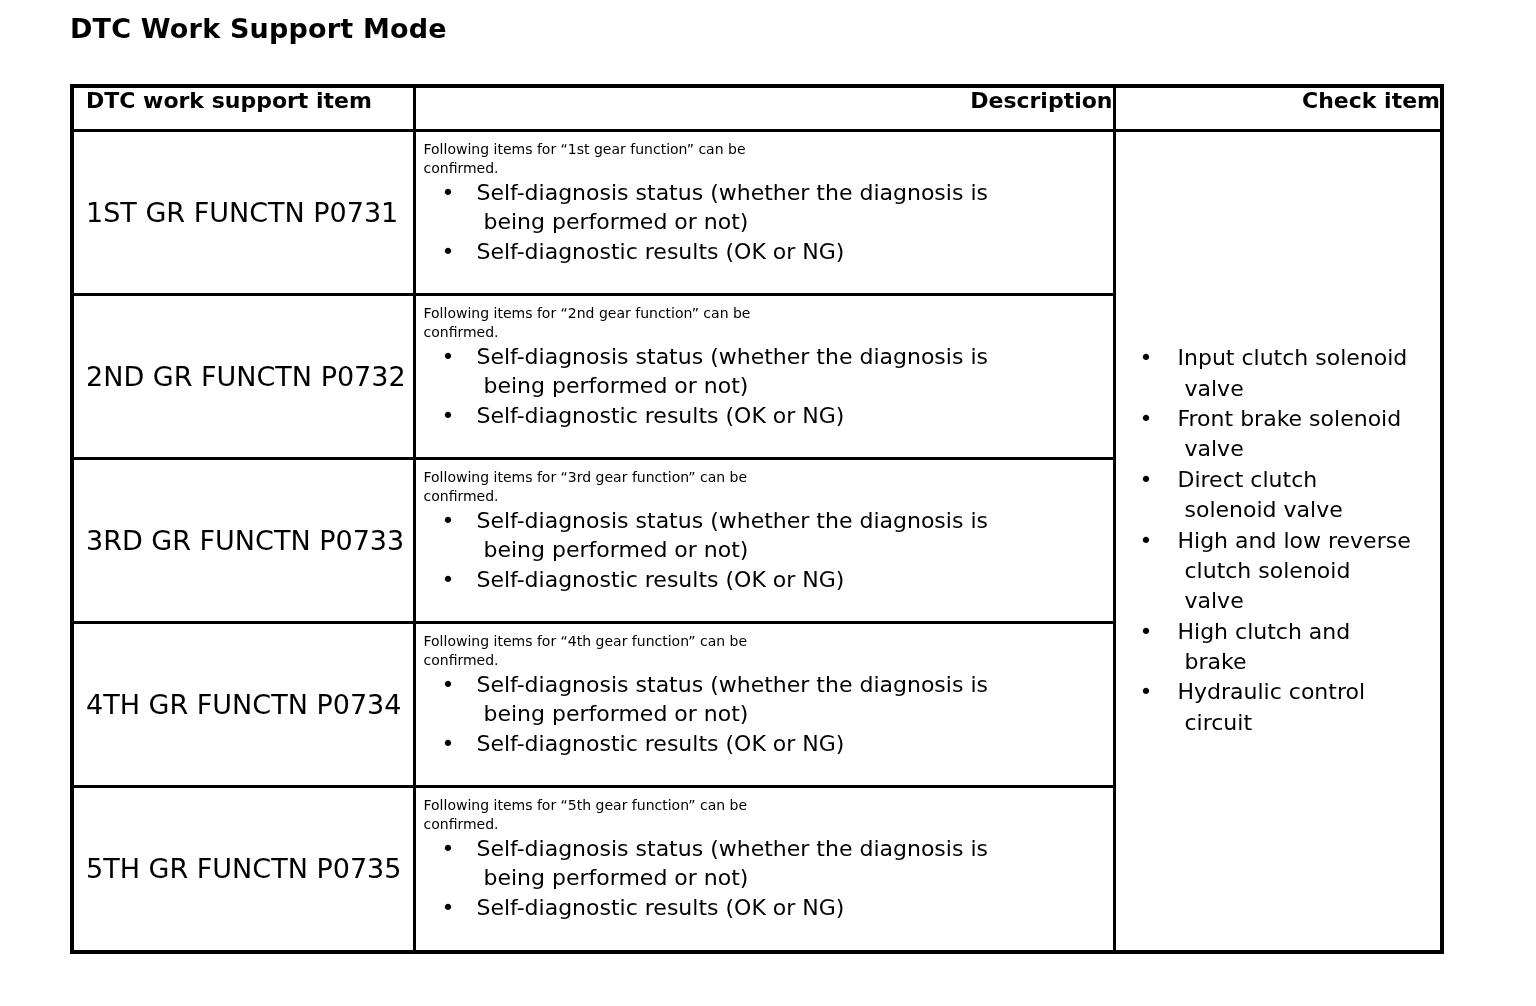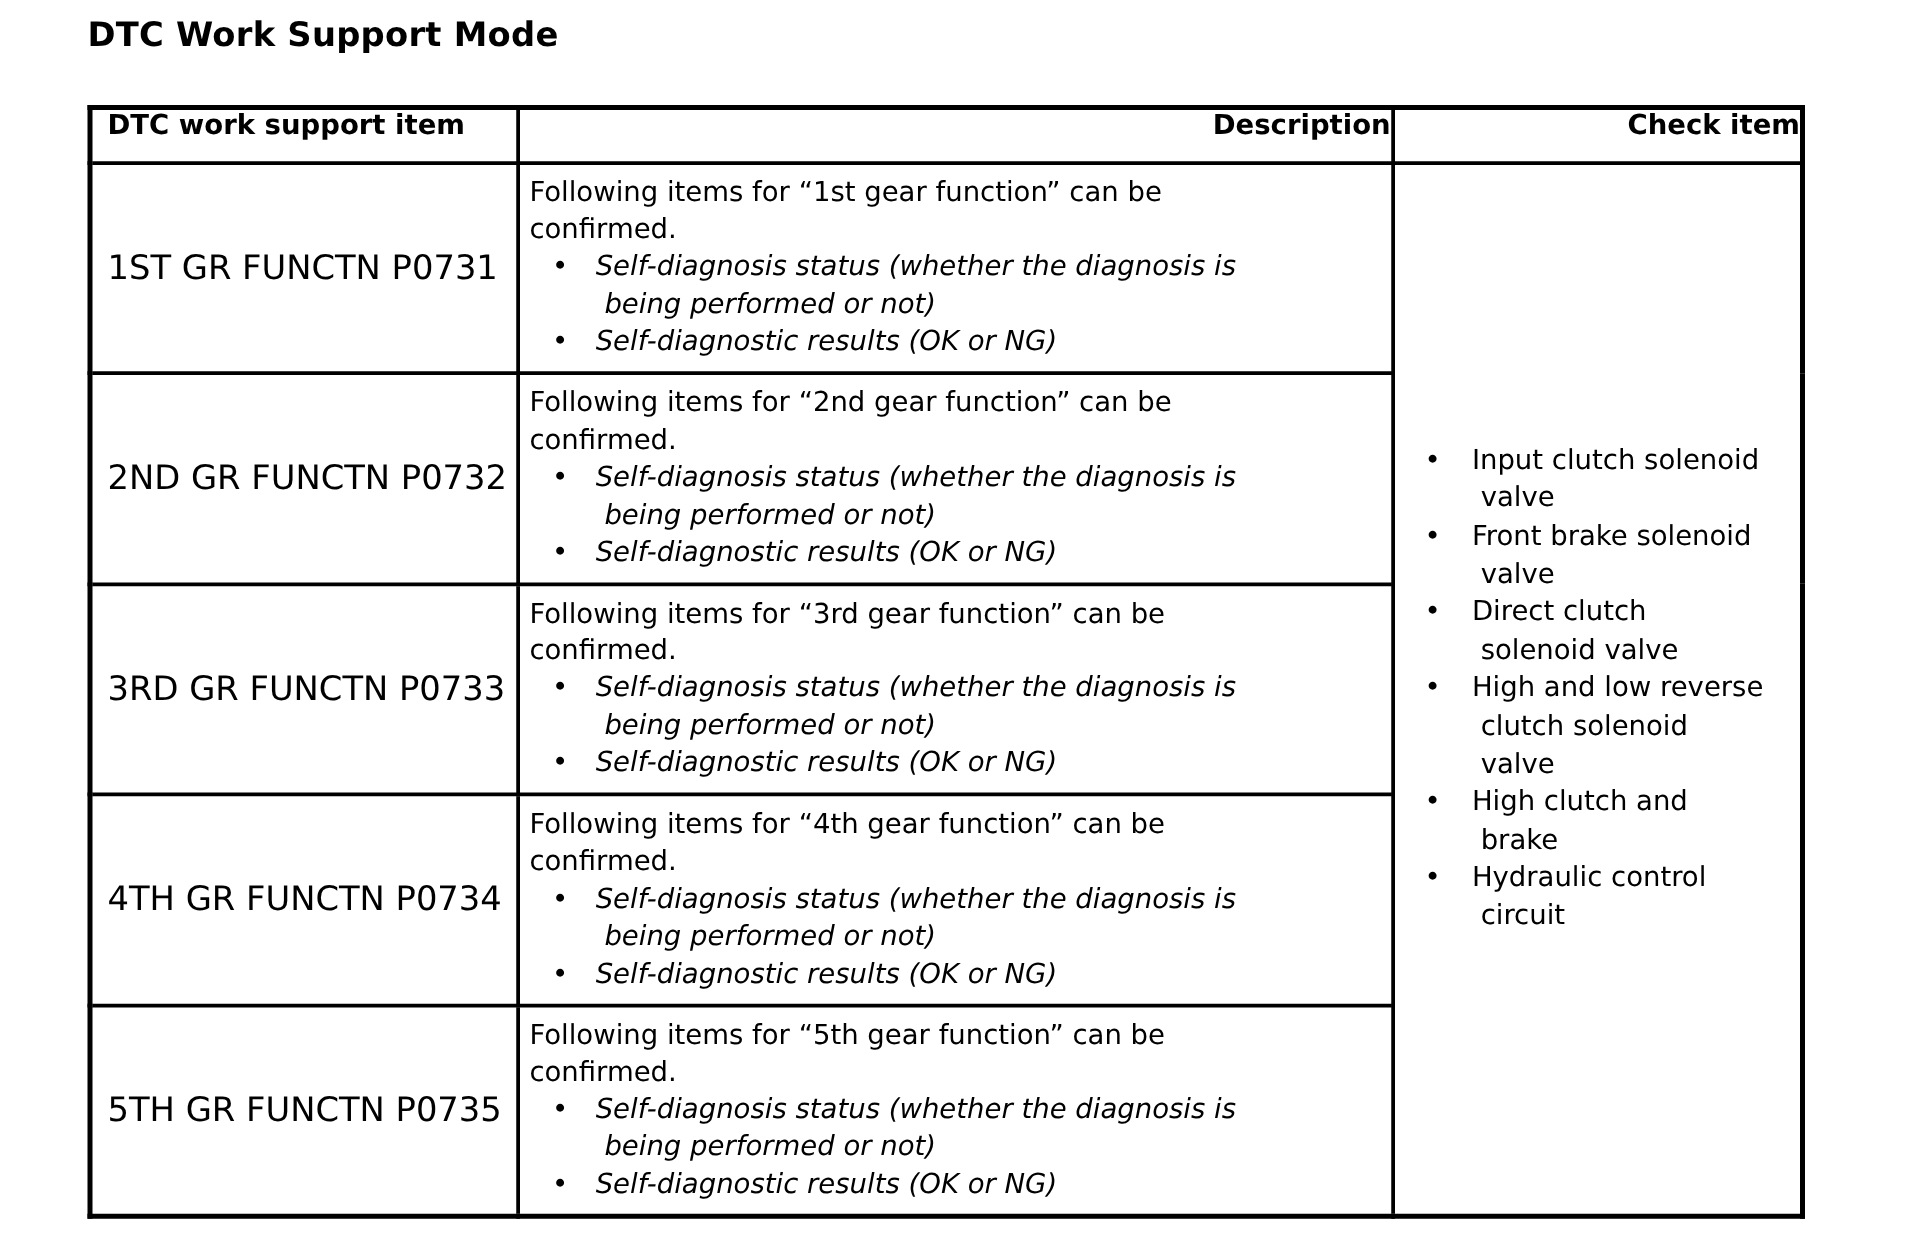--- a/index.html
+++ b/index.html
@@ -80,21 +80,21 @@
     padding: 0 0 0 12px;
     white-space: nowrap;
   }
 
   td.desc-cell {
     padding: 8px 6px 8px 8px;
     vertical-align: top;
   }
 
   .desc-intro {
-    font-size: 22px;
+    font-size: 14px;
     line-height: 1.36;
     margin: 0;
   }
 
   ul.desc-bullets,
   ul.check-bullets {
     list-style: none;
     margin: 0;
     padding: 0;
   }
@@ -111,21 +111,21 @@
     position: absolute;
     left: 18px;
     top: 0;
     font-size: 22px;
     line-height: 1.36;
   }
   ul.desc-bullets > li .li-text {
     display: block;
   }
   
-  ul.desc-bullets > li .li-text { padding-left: 0; font-style: italic; }
+  ul.desc-bullets > li .li-text { padding-left: 0; }
   ul.desc-bullets > li .li-text.wrap {
     padding-left: 7px;
   }
 
   td.check-cell {
     vertical-align: middle;
     padding: 6px 6px 6px 10px;
   }
   ul.check-bullets > li {
     position: relative;

